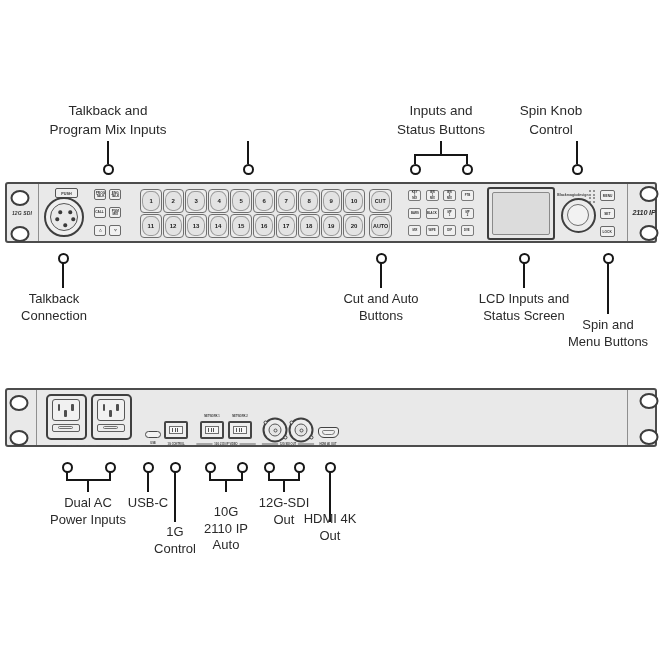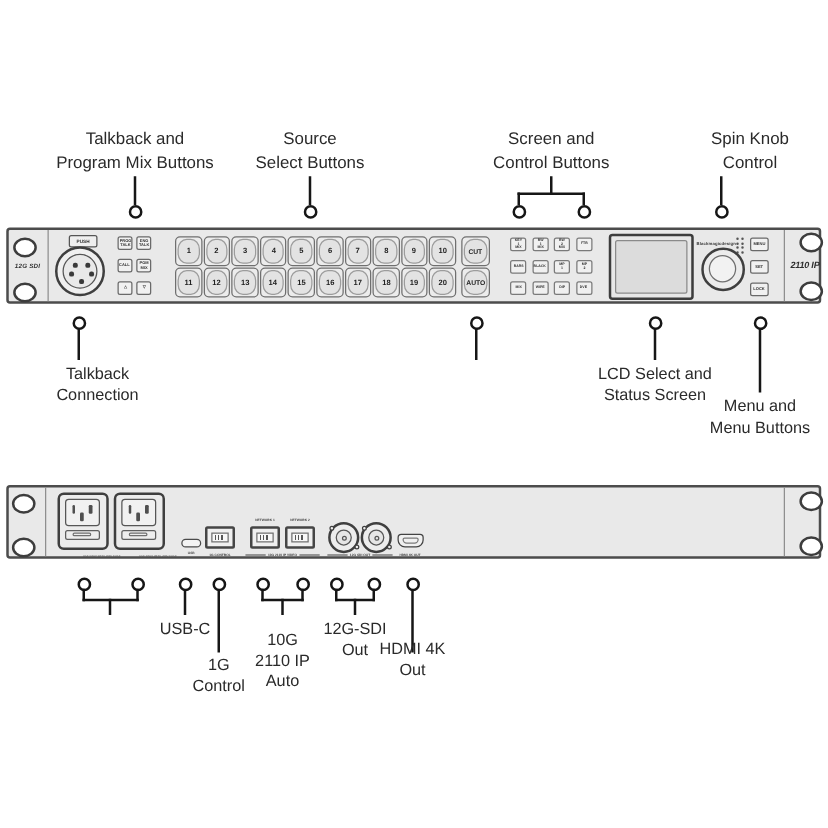--- a/index.html
+++ b/index.html
@@ -105,44 +105,40 @@
   .hdmi-in{position:absolute;left:3px;right:3px;top:2px;bottom:2px;border:1px solid #7a7a7a;
            border-radius:2px 2px 4px 4px}
 </style>
 </head>
 <body>
 
 <div class="canvas">
 
   <div class="ct" style="left:108px;top:102px">
     <div>Talkback and</div>
-    <div>Program Mix Buttons</div>
+    <div>Program Mix Inputs</div>
   </div>
   <div class="stem" style="left:108px;top:141px;height:22.5px"></div>
   <div class="dot" style="left:108px;top:169px"></div>
 
-  <div class="ct" style="left:248px;top:102px">
-    <div>Source</div>
-    <div>Select Buttons</div>
-  </div>
   <div class="stem" style="left:248px;top:141px;height:22.5px"></div>
   <div class="dot" style="left:248px;top:169px"></div>
 
   <div class="ct" style="left:441px;top:102px">
-    <div>Screen and</div>
-    <div>Control Buttons</div>
+    <div>Inputs and</div>
+    <div>Status Buttons</div>
   </div>
   <div class="stem" style="left:441px;top:141px;height:15px"></div>
   <div class="hl" style="left:414px;top:154px;width:54px"></div>
   <div class="stem" style="left:415px;top:154px;height:10px"></div>
   <div class="stem" style="left:467px;top:154px;height:10px"></div>
   <div class="dot" style="left:415px;top:169px"></div>
   <div class="dot" style="left:467px;top:169px"></div>
 
-  <div class="ct" style="left:600px;top:102px">
+  <div class="ct" style="left:551px;top:102px">
     <div>Spin Knob</div>
     <div>Control</div>
   </div>
   <div class="stem" style="left:577px;top:141px;height:22.5px"></div>
   <div class="dot" style="left:577px;top:169px"></div>
 
   <div class="panel" style="top:182px;height:61px">
     <div class="vdiv" style="left:31px"></div>
     <div class="hole" style="left:13px;top:14px"></div>
     <div class="hole" style="left:13px;top:50px"></div>
@@ -372,39 +368,43 @@
       </div>
 
     <div class="vdiv" style="left:620px"></div>
     <div class="hole" style="left:642px;top:10px"></div>
     <div class="hole" style="left:642px;top:49px"></div>
     <div class="model" style="left:637px;top:28px">2110 IP</div>
   </div>
 
   <div class="dot" style="left:63px;top:258px"></div>
   <div class="stem" style="left:63px;top:263px;height:25px"></div>
-  <div class="ct cb" style="left:78px;top:291px">
+  <div class="ct cb" style="left:54px;top:291px">
     <div>Talkback</div>
     <div>Connection</div>
   </div>
 
   <div class="dot" style="left:381px;top:258px"></div>
   <div class="stem" style="left:381px;top:263px;height:25px"></div>
+  <div class="ct cb" style="left:381px;top:291px">
+    <div>Cut and Auto</div>
+    <div>Buttons</div>
+  </div>
 
   <div class="dot" style="left:524px;top:258px"></div>
   <div class="stem" style="left:524px;top:263px;height:25px"></div>
   <div class="ct cb" style="left:524px;top:291px">
-    <div>LCD Select and</div>
+    <div>LCD Inputs and</div>
     <div>Status Screen</div>
   </div>
 
   <div class="dot" style="left:608px;top:258px"></div>
   <div class="stem" style="left:608px;top:263px;height:51px"></div>
   <div class="ct cb" style="left:608px;top:317px">
-    <div>Menu and</div>
+    <div>Spin and</div>
     <div>Menu Buttons</div>
   </div>
 
   <div class="panel" style="top:388px;height:59px">
     <div class="vdiv" style="left:29px"></div>
     <div class="hole" style="left:12px;top:13px"></div>
     <div class="hole" style="left:12px;top:48px"></div>
 
     <div class="inlet" style="left:39px">
       <div class="socket">
@@ -490,20 +490,24 @@
     <div class="hole" style="left:642px;top:11px"></div>
     <div class="hole" style="left:642px;top:47px"></div>
   </div>
 
   <div class="dot" style="left:67px;top:467px"></div>
   <div class="dot" style="left:110px;top:467px"></div>
   <div class="stem" style="left:67px;top:471px;height:10px"></div>
   <div class="stem" style="left:110px;top:471px;height:10px"></div>
   <div class="hl" style="left:66px;top:479px;width:45px"></div>
   <div class="stem" style="left:88px;top:479px;height:13px"></div>
+  <div class="ct cb" style="left:88px;top:495px">
+    <div>Dual AC</div>
+    <div>Power Inputs</div>
+  </div>
 
   <div class="dot" style="left:148px;top:467px"></div>
   <div class="stem" style="left:148px;top:472px;height:20px"></div>
   <div class="ct cb" style="left:148px;top:495px">
     <div>USB-C</div>
   </div>
 
   <div class="dot" style="left:175px;top:467px"></div>
   <div class="stem" style="left:175px;top:472px;height:50px"></div>
   <div class="ct cb" style="left:175px;top:524px">

